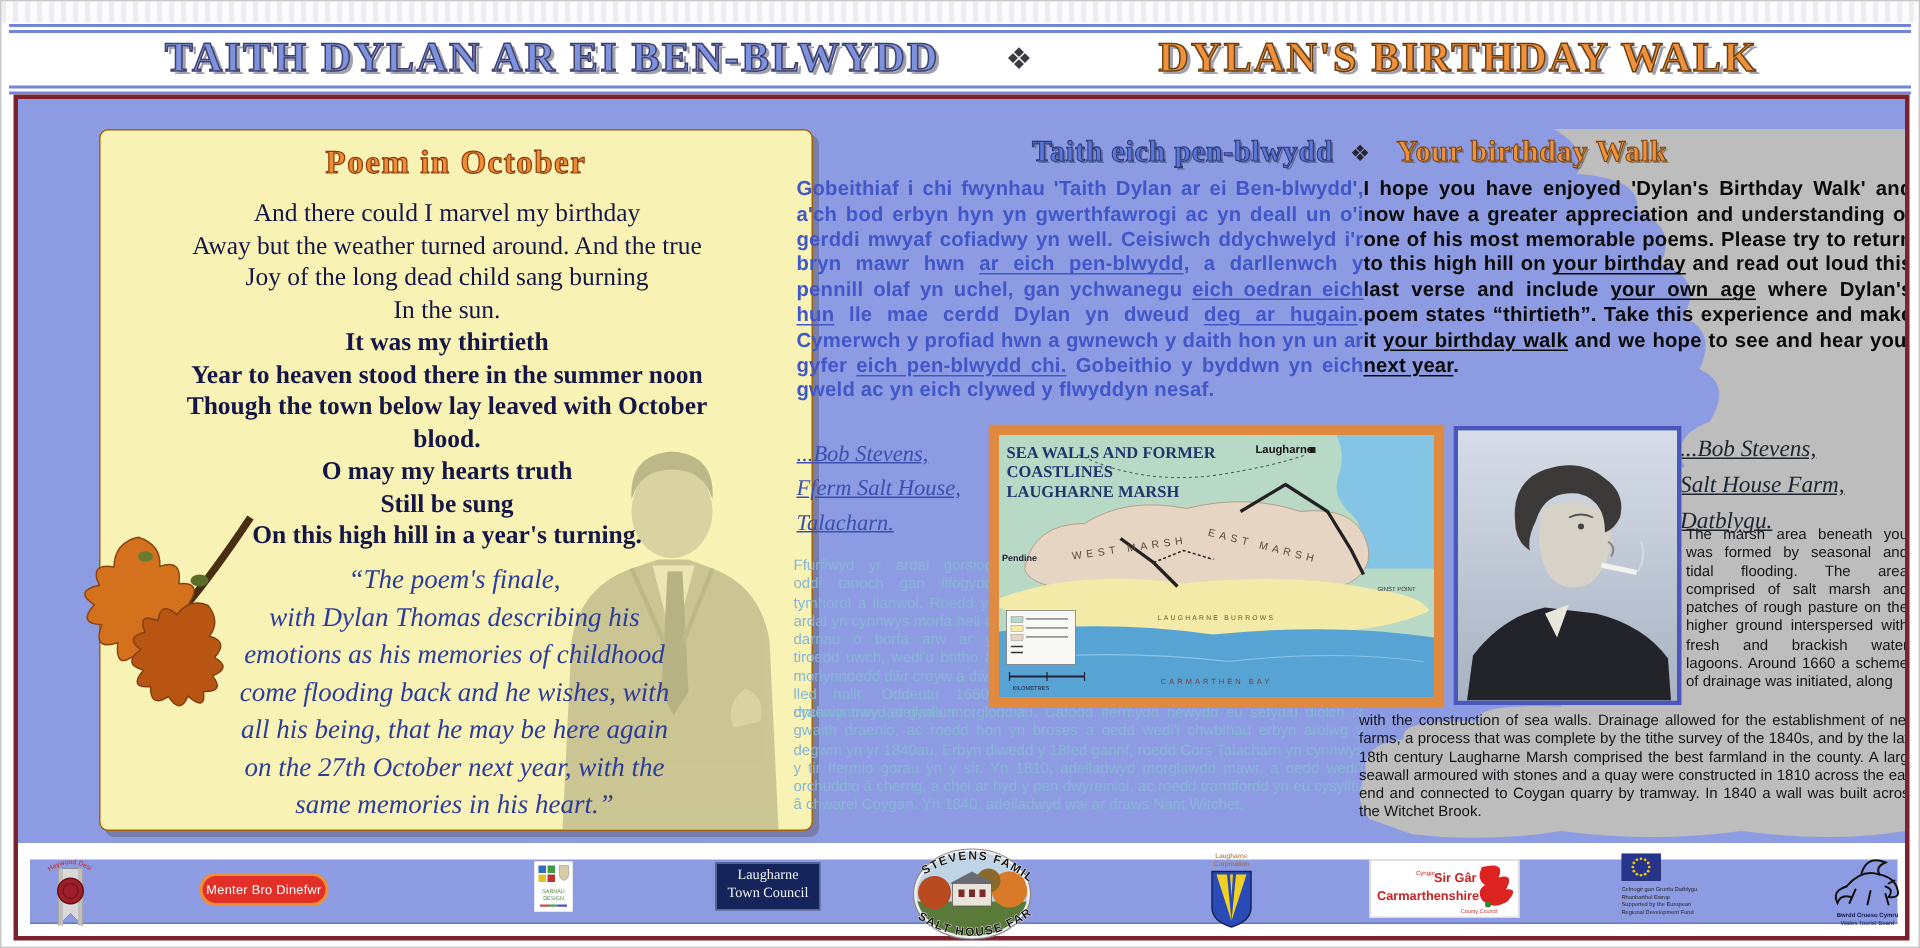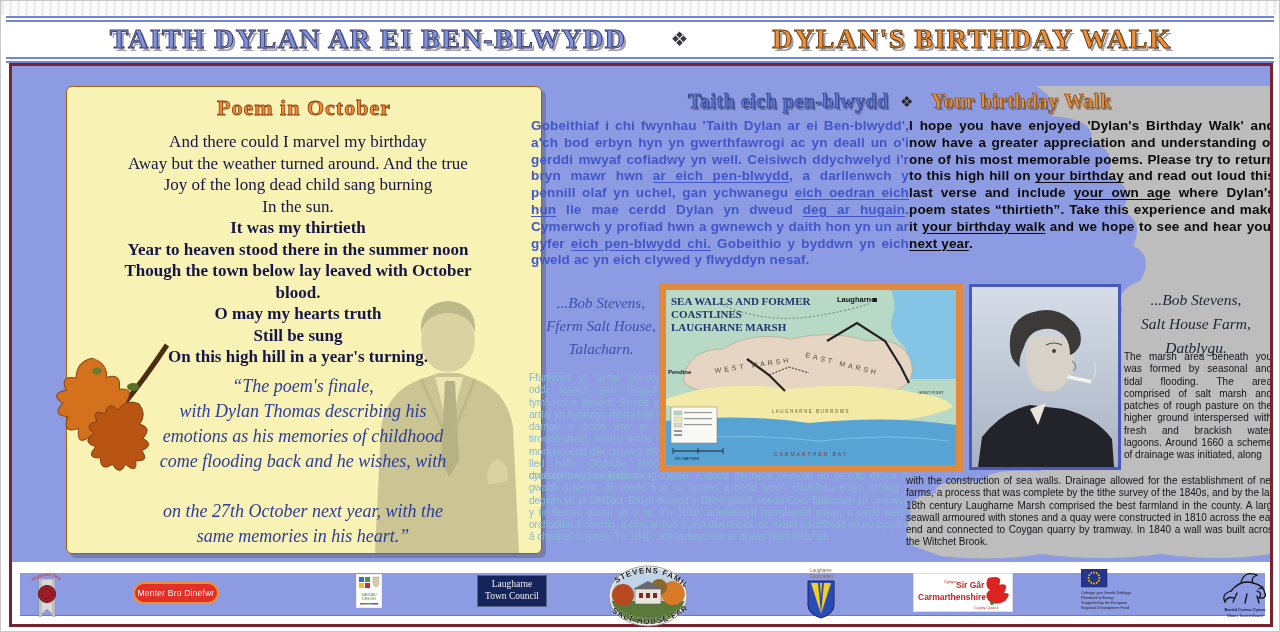--- a/index.html
+++ b/index.html
@@ -40,21 +40,21 @@
   .h-sep{position:absolute;left:888px;top:27px;font-size:15px;color:#26262e;}
   .h-eng{left:919px;top:24px;width:340px;text-align:left;color:#f0923c;
         -webkit-text-stroke:.7px #7a4414;text-shadow:1.5px 1.5px 0 rgba(90,70,40,.5);}
 
   .para{position:absolute;top:52px;font-size:13.5px;line-height:16.8px;font-weight:bold;
         text-align:justify;letter-spacing:.15px;}
   .para-welsh{left:519px;width:378px;color:#4156c8;}
   .para-eng{left:897px;width:366px;color:#0a0a0a;}
   .para .u{text-decoration:underline;text-underline-offset:2px;}
 
-  .sig{position:absolute;text-align:center;font-family:"Liberation Serif",serif;font-style:italic;}
+  .sig{position:absolute;font-family:"Liberation Serif",serif;font-style:italic;text-decoration:underline;}
   .sig-welsh{left:519px;top:226px;width:140px;font-size:15px;line-height:23px;color:#3a4fae;}
   .sig-eng{left:1108px;top:222px;width:152px;font-size:15.5px;line-height:24px;color:#1c2430;}
 
   .small{position:absolute;font-size:10px;line-height:12.3px;text-align:justify;}
   .small-welsh-col{left:517px;top:306px;width:133px;color:#86b6d6;}
   .small-welsh-cont{left:517px;top:404px;width:380px;color:#86b6d6;}
   .small-eng-col{left:1112px;top:285px;width:148px;color:#141418;}
   .small-eng-cont{left:894px;top:409px;width:372px;color:#141418;}
 
   .map{position:absolute;left:647px;top:217px;width:304px;height:189px;}
@@ -106,21 +106,21 @@
           <ellipse cx="101" cy="72" rx="27" ry="31" fill="#b0a887"></ellipse>
           <path d="M74,64 Q72,34 101,32 Q130,34 128,64 Q122,44 101,44 Q80,44 74,64 Z" fill="#6e684e"></path>
           <path d="M28,284 L34,158 Q40,122 74,110 L92,104 L112,104 L128,110 Q160,122 166,158 L172,284 Z" fill="#8e8866"></path>
           <polygon points="88,108 116,108 102,162" fill="#d8d2ae"></polygon>
           <polygon points="98,112 108,112 112,192 102,208 94,192" fill="#5e5a42"></polygon>
           <path d="M74,110 L96,160 M128,110 L108,160" stroke="#6e684e" stroke-width="3" fill="none"></path>
           <path d="M150,190 q14,6 10,22 l-18,4 q-6,-16 8,-26" fill="#b0a887"></path>
         </svg>
         <div class="poem-head">Poem in October</div>
         <div class="poem"><span>And there could I marvel my birthday</span><br><span>Away but the weather turned around. And the true</span><br><span>Joy of the long dead child sang burning</span><br><span>In the sun.</span><br><span class="b">It was my thirtieth</span><br><span class="b">Year to heaven stood there in the summer noon</span><br><span class="b">Though the town below lay leaved with October</span><br><span class="b">blood.</span><br><span class="b">O may my hearts truth</span><br><span class="b">Still be sung</span><br><span class="b">On this high hill in a year's turning.</span></div>
-        <div class="quote"><span>“The poem's finale,</span><br><span>with Dylan Thomas describing his</span><br><span>emotions as his memories of childhood</span><br><span>come flooding back and he wishes, with</span><br><br><span>on the 27th October next year, with the</span><br><span>same memories in his heart.”</span></div>
+        <div class="quote"><span>“The poem's finale,</span><br><span>with Dylan Thomas describing his</span><br><span>emotions as his memories of childhood</span><br><span>come flooding back and he wishes, with</span><br><span>all his being, that he may be here again</span><br><span>on the 27th October next year, with the</span><br><span>same memories in his heart.”</span></div>
       </div>
 
       <svg class="leaves" viewBox="0 0 152 168">
         <path d="M120,16 Q96,52 76,76 Q58,96 48,108" stroke="#4a2e12" stroke-width="5" fill="none"></path>
         <g transform="translate(-4,20) rotate(-12 60 60)">
           <path d="M60,8 Q74,16 70,30 Q86,28 80,44 Q96,46 84,58 Q98,66 82,72 Q90,86 72,80 Q72,96 58,86 Q48,100 42,84 Q26,92 32,74 Q14,76 24,60 Q8,56 22,46 Q10,34 28,34 Q24,18 40,24 Q44,8 60,8 Z" fill="#d4711c" stroke="#8a4510" stroke-width="1"></path>
         </g>
         <g transform="translate(28,62) scale(.85) rotate(22 50 50)">
           <path d="M60,8 Q74,16 70,30 Q86,28 80,44 Q96,46 84,58 Q98,66 82,72 Q90,86 72,80 Q72,96 58,86 Q48,100 42,84 Q26,92 32,74 Q14,76 24,60 Q8,56 22,46 Q10,34 28,34 Q24,18 40,24 Q44,8 60,8 Z" fill="#b85512" stroke="#7a3a0c" stroke-width="1"></path>
         </g>

